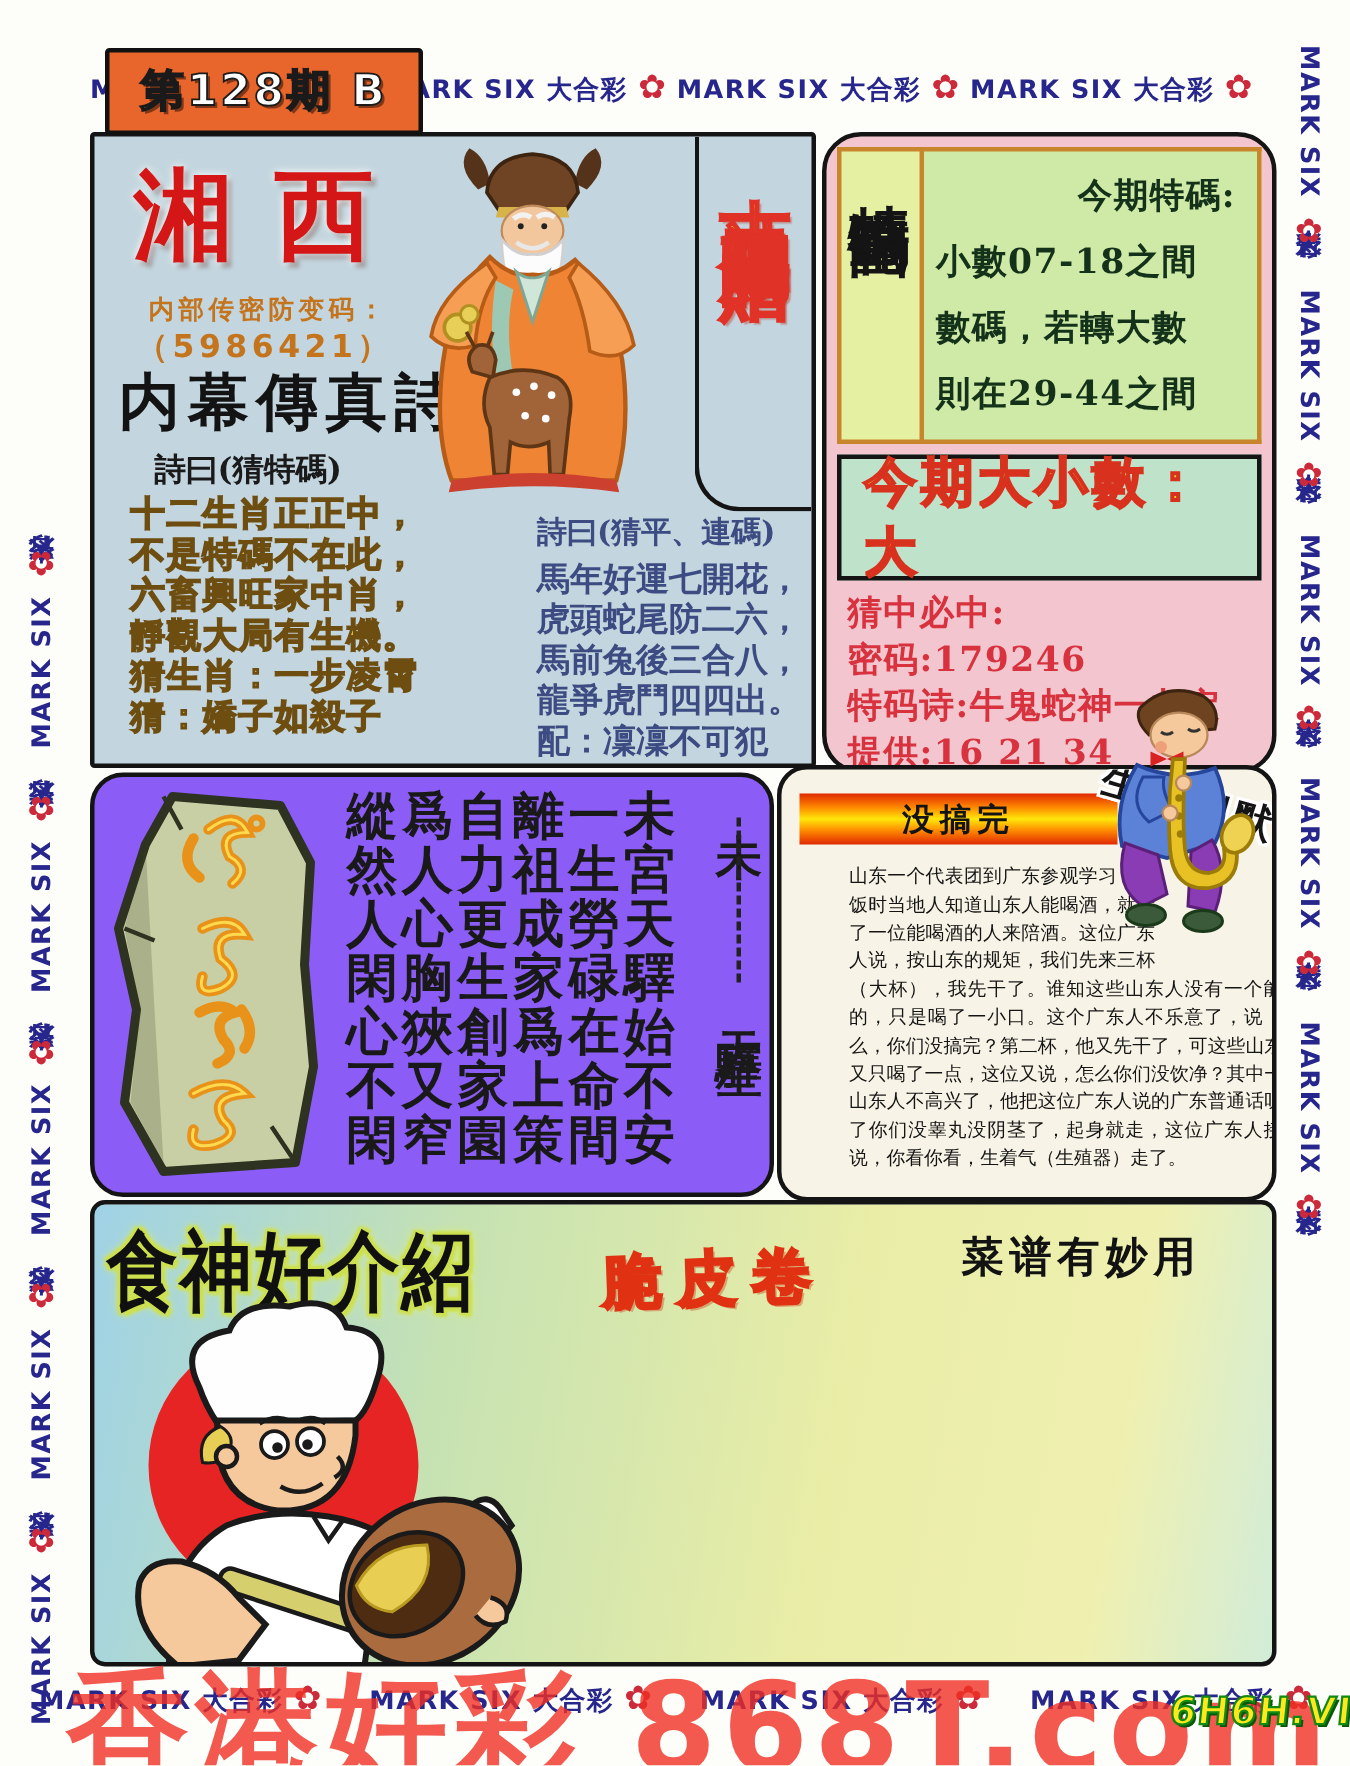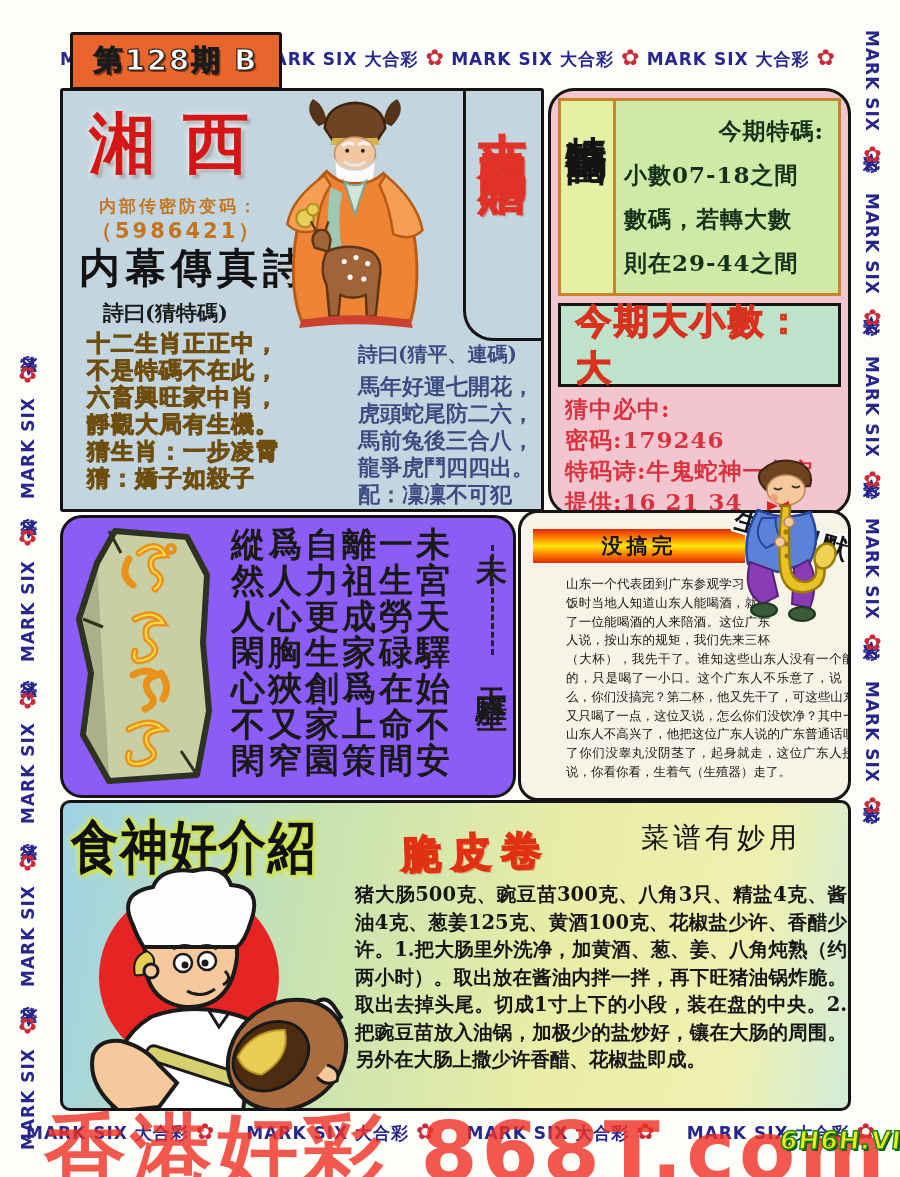--- a/index.html
+++ b/index.html
@@ -85,21 +85,21 @@
   .saxboy-wrap{left:722px;top:452px;width:128px;height:178px;z-index:6;}
 
   
   .box5{left:60px;top:800px;width:785px;height:305px;border:3px solid #141414;border-radius:10px;overflow:hidden;z-index:2;
     background:linear-gradient(100deg,#9fd2e6 0%,#c6e2b2 30%,#e9eda6 62%,#eff0b0 85%,#d2ecd8 100%);}
   .food-title{left:8px;top:6px;font-weight:900;font-size:58px;color:#101010;letter-spacing:2px;
     transform:scaleX(.82);transform-origin:left top;
     text-shadow:3px 3px 2px #cde04e,-2px -2px 2px #cde04e,2px -2px 2px #cde04e,-2px 2px 2px #cde04e,0 0 9px #e6f060;}
   .dish-name{left:338px;top:22px;font-weight:900;font-size:40px;color:#f2e020;-webkit-text-stroke:2px #e03212;
     letter-spacing:10px;transform:rotate(-2deg);text-shadow:2px 2px 0 rgba(200,40,10,.35);}
-  .tagline{left:578px;top:16px;font-family:"DejaVu Serif",serif;font-weight:400;font-size:28px;color:#121212;letter-spacing:4px;}
+  .tagline{left:578px;top:16px;font-family:"DejaVu Serif",serif;font-weight:700;font-size:28px;color:#121212;letter-spacing:4px;}
   .chef-wrap{left:-4px;top:56px;width:300px;height:252px;}
   .recipe{left:292px;top:78px;width:492px;font-family:"DejaVu Serif",serif;font-weight:600;font-size:19.5px;
     line-height:27.5px;color:#161616;text-align:justify;}
 
   
   .watermark{left:44px;top:1098px;font-weight:800;font-size:82px;color:#f03024;opacity:.8;
     letter-spacing:4px;white-space:nowrap;z-index:8;}
   .site-badge{left:780px;top:1126px;font-weight:900;font-size:25px;color:#ffe81e;
     -webkit-text-stroke:1.5px #128a12;text-shadow:2px 2px 0 #0a560a;letter-spacing:1px;
     transform:skewX(-6deg);z-index:9;}
@@ -322,19 +322,18 @@
         </g>
         <path d="M60,252 Q28,226 34,196 Q40,180 62,182 Q86,188 100,206 L118,224 L100,248 Z" fill="#f5c99c" stroke="#1a1a1a" stroke-width="4"></path>
         <g transform="rotate(-34 228 196)">
           <ellipse cx="228" cy="196" rx="62" ry="52" fill="#aa6c3e" stroke="#1a1a1a" stroke-width="4"></ellipse>
           <ellipse cx="214" cy="188" rx="40" ry="32" fill="#4e2c12" stroke="#1a1a1a" stroke-width="3"></ellipse>
           <path d="M186,170 q28,-14 54,4 q-10,26 -44,24 q-14,-12 -10,-28 Z" fill="#e8cf54" stroke="#b89a20" stroke-width="2"></path>
         </g>
         <path d="M268,206 q14,4 10,16 q-12,6 -20,-4" fill="#f5c99c" stroke="#1a1a1a" stroke-width="3"></path>
       </svg>
     </div>
-    <div class="abs recipe">猪大肠500克、豌豆苗300克、八角3只、精盐4克、酱油4克、葱姜125克、黄酒100克、花椒盐少许、香醋少许。1.把大肠里外洗净，加黄酒、葱、姜、八角炖熟（约两小时）。取出放在酱油内拌一拌，再下旺猪油锅炸脆。取出去掉头尾。切成1寸上下的小段，装在盘的中央。2.把豌豆苗放入油锅，加极少的盐炒好，镶在大肠的周围。另外在大肠上撒少许香醋、花椒盐即成。</div>
   </div>
 
   <div class="abs watermark">香港好彩 868T.com</div>
   <div class="abs site-badge">6H6H.VIP</div>
 
 </div>
 
 </body></html>

